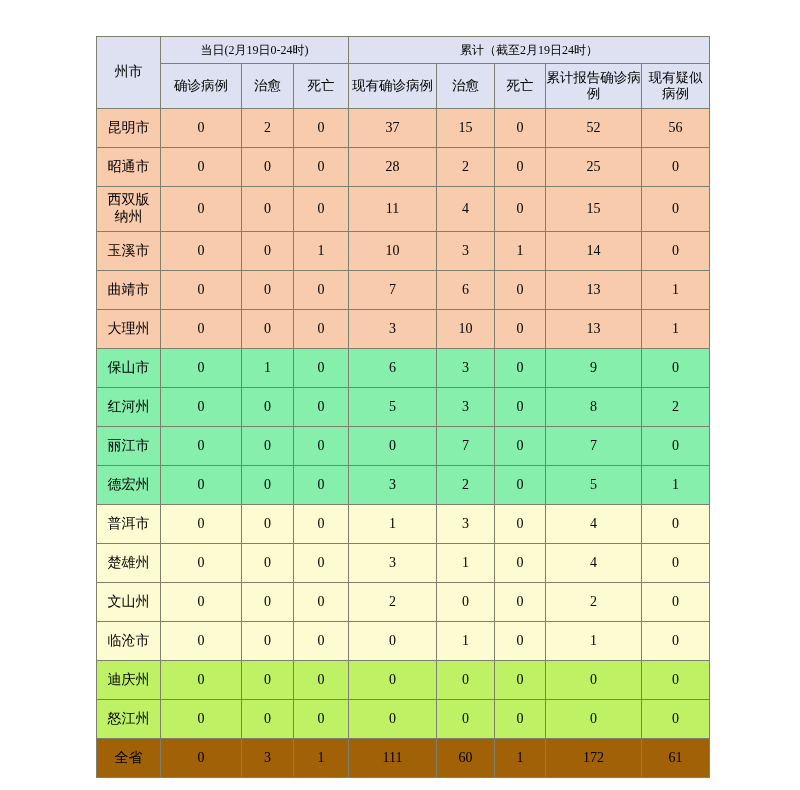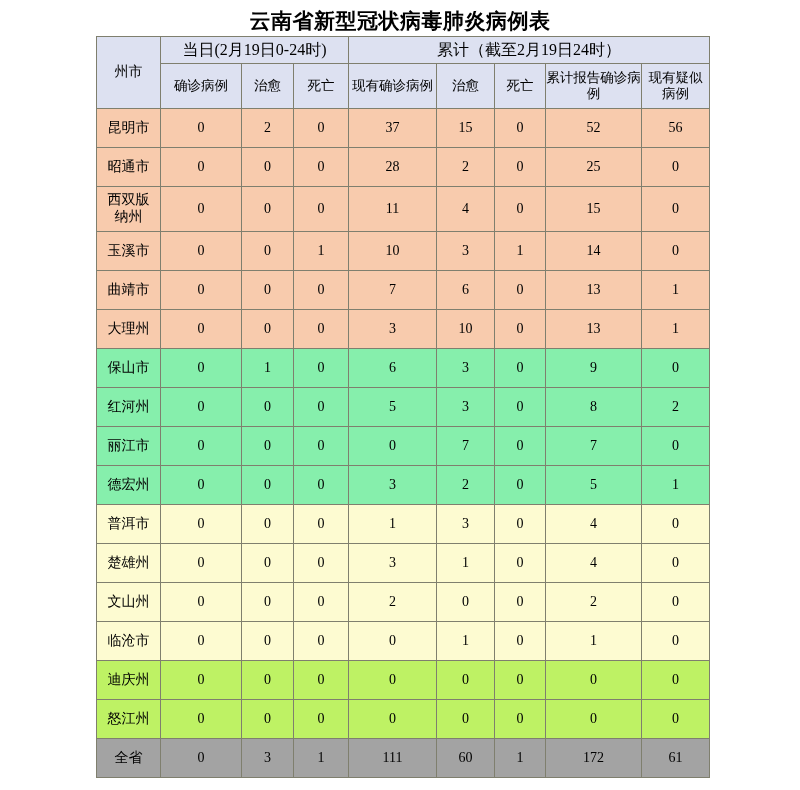--- a/index.html
+++ b/index.html
@@ -58,47 +58,46 @@
     font-size: 13.5px;
     font-family: "Liberation Serif", "DejaVu Serif", serif;
   }
   .hdr-region {
     background: #dde1f1;
     font-size: 14px;
     margin-left: 48px;
   }
   .hdr-group {
     height: 26px;
-    font-size: 16px;
+    font-size: 12px;
   }
   .hdr-sub {
     height: 44px;
   }
   
   .region {
     font-size: 14px;
   }
   
   tr.band-orange td { background: #f8cbad; margin-left: 40px; }
   tr.band-gold   td { background: #86efac; }
   tr.band-cream  td { background: #fdfbd1; }
   tr.band-white  td { background: #bef264; }
-  tr.band-total  td { background: #a3a3a3; }
+  tr.band-total  td { background: #a16207; }
   tr.data-row td { height: 38px; }
   tr.row-tall td { height: 44px; }
   tr.band-total td { height: 38px; font-size: 14px; }
   td.num { font-size: 14px; font-family: "Liberation Serif", "DejaVu Serif", serif; }
   .two-line { line-height: 1.22; }
 </style>
 </head>
 <body>
 
 <div id="page">
 
-  <div id="title">云南省新型冠状病毒肺炎病例表</div>
 
   <div id="table-wrap">
     <table class="case-table">
       <colgroup>
         <col style="width:64px">
         <col style="width:81px">
         <col style="width:52px">
         <col style="width:55px">
         <col style="width:88px">
         <col style="width:58px">

